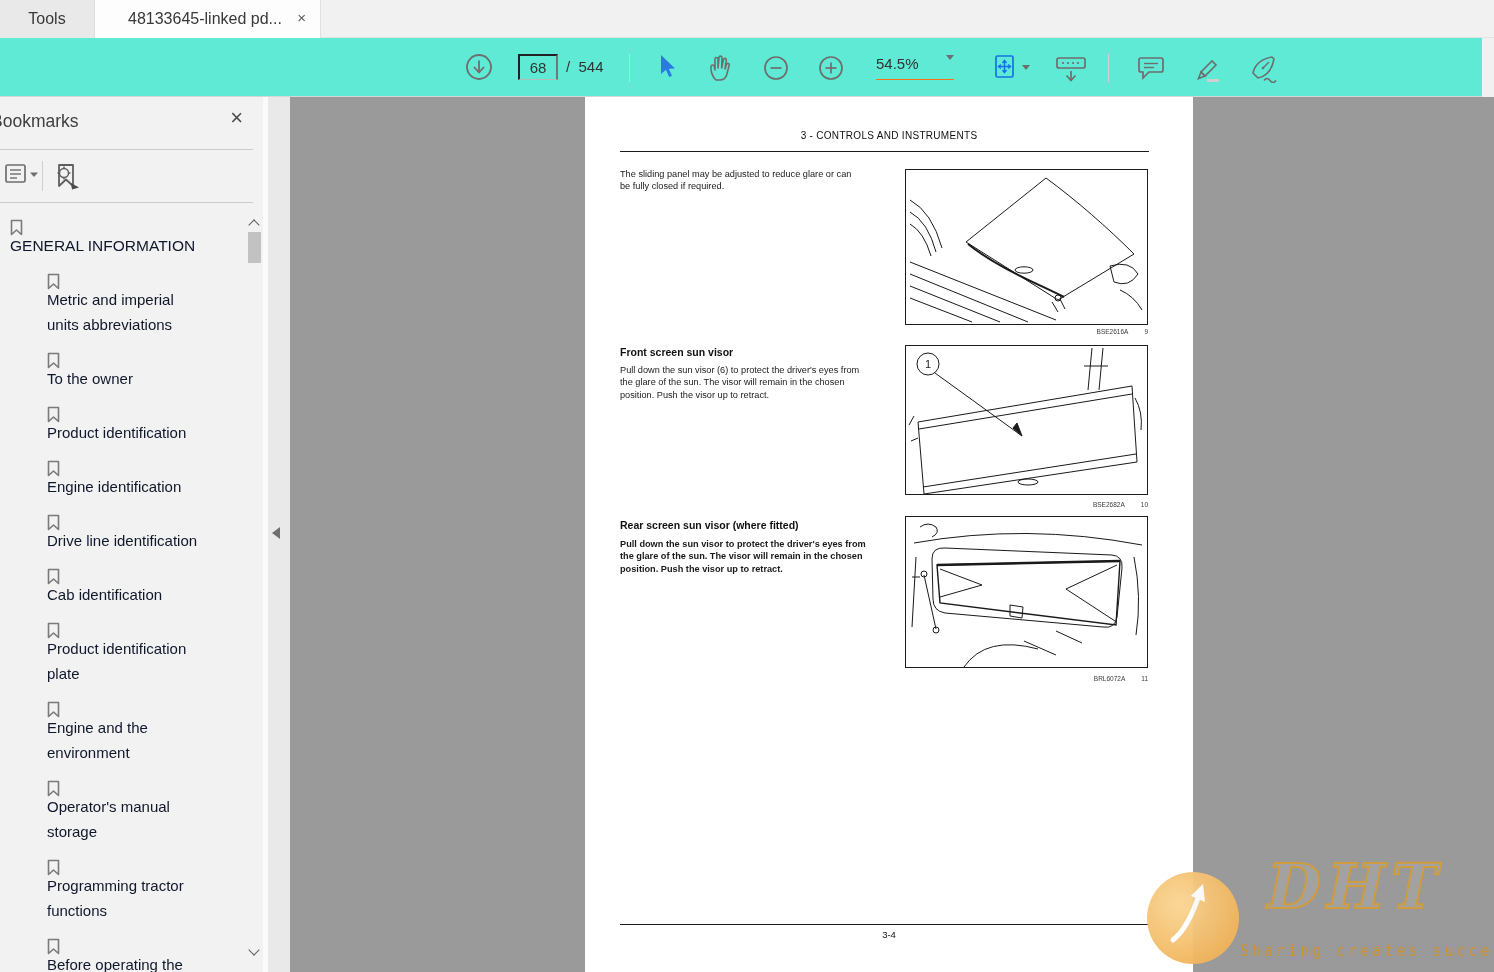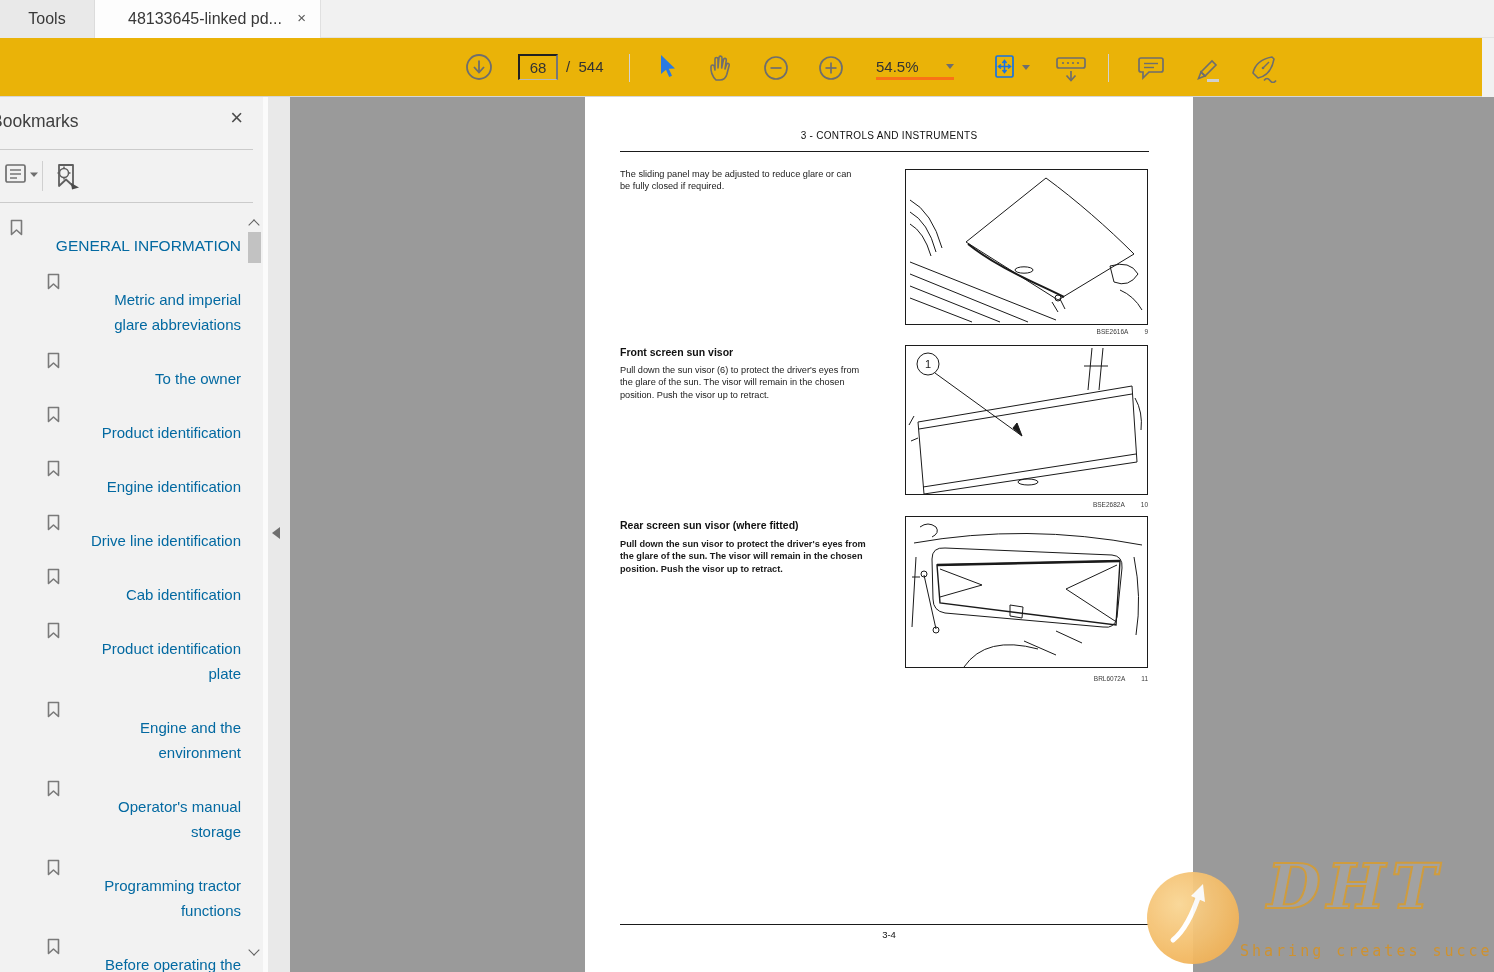--- a/index.html
+++ b/index.html
@@ -7,44 +7,44 @@
   .app { position:relative; width:1494px; height:972px; }
 
   
   .tabbar { position:absolute; top:0; left:0; right:0; height:38px; background:#f1f1f1; border-bottom:1px solid #e3e3e3; }
   .tab { position:absolute; top:0; height:38px; display:flex; align-items:center; font-size:16px; color:#383838; }
   .tab-tools { left:0; width:95px; justify-content:center; background:#e9e9e9; border-right:1px solid #dcdcdc; }
   .tab-doc { left:95px; width:226px; background:#fdfdfd; padding-left:33px; border-right:1px solid #e0e0e0; }
   .tab-doc .tab-close { position:absolute; right:14px; top:9px; font-size:15px; color:#5a5a5a; cursor:default; }
 
   
-  .toolbar { position:absolute; top:38px; left:0; right:12px; height:59px; background:#eab308; border-bottom:1px solid #d6d6d6; }
+  .toolbar { position:absolute; top:38px; left:0; right:12px; height:59px; background:#5eead4; border-bottom:1px solid #d6d6d6; }
   .tb { position:absolute; display:flex; align-items:center; justify-content:center; color:#6e6e6e; }
   .tb svg { display:block; }
   .vsep { position:absolute; width:1px; height:28px; background:#d2d2d2; top:16px; }
   .pagebox { position:absolute; left:518px; top:16px; width:40px; height:26px; border-bottom:1px solid #b9b9b9; text-align:center; font-size:15px; color:#333; line-height:24px; background:transparent; }
   .pagetotal { position:absolute; left:566px; top:20px; font-size:15px; color:#333; }
-  .zoomfield { position:absolute; left:876px; top:17px; width:78px; height:25px; border-bottom:3px solid #f97316; font-size:15px; color:#333; display:flex; align-items:center; justify-content:space-between; }
+  .zoomfield { position:absolute; left:876px; top:17px; width:78px; height:25px; border-bottom:1px solid #f97316; font-size:15px; color:#333; display:flex; align-items:flex-start; justify-content:space-between; }
   .caret-down { width:0; height:0; border-left:4.5px solid transparent; border-right:4.5px solid transparent; border-top:5px solid #6e6e6e; }
 
   
   .content { position:absolute; top:97px; left:0; right:0; bottom:0; display:flex; }
 
   
   .panel { position:relative; width:263px; background:#f2f2f2; overflow:hidden; flex:none; }
   .panel-title { position:absolute; left:-9px; top:14px; font-size:17.5px; color:#3f3f3f; }
   .panel-close { position:absolute; right:20px; top:10px; font-size:22px; color:#4c4c4c; line-height:1; cursor:default; }
   .panel-hdiv1 { position:absolute; top:52px; left:0; width:253px; height:1px; background:#cbcbcb; }
   .panel-tools { position:absolute; top:53px; left:0; height:52px; width:253px; }
   .panel-tools .tool { position:absolute; top:12px; color:#6e6e6e; }
   .panel-tools .tsep { position:absolute; left:42px; top:11px; width:1px; height:30px; background:#d0d0d0; }
   .panel-hdiv2 { position:absolute; top:105px; left:0; width:253px; height:1px; background:#cbcbcb; }
 
   .bm-list { position:absolute; top:106px; left:0; width:241px; bottom:0; padding:12px 0 0 10px; overflow:hidden; }
-  .bm-item { position:relative; margin-bottom:11px; color:#0369a1;text-align:right; }
+  .bm-item { position:relative; margin-bottom:11px; color:#0f172a; }
   .bm-item .bm-icon { position:absolute; left:0; top:4px; }
   .bm-item .bm-lines { padding-left:26px; }
   .bm-line { font-size:15px; line-height:25px; white-space:nowrap; }
   .bm-item.lv1 .bm-line { font-size:15.5px; }
   .bm-item.lv2 { margin-left:37px; }
   .bm-item.lv2 .bm-lines { padding-left:24px; }
 
   
   .pscroll { position:absolute; top:0; right:0; width:16px; bottom:0; }
   .chev { display:block; width:8px; height:8px; border-left:1.8px solid #606060; border-top:1.8px solid #606060; }
@@ -227,21 +227,21 @@
               </svg>
     </span>
     <span class="bm-lines"><div class="bm-line">GENERAL INFORMATION</div></span>
   </div>
           <div class="bm-item lv2">
     <span class="bm-icon">
       <svg width="13" height="17" viewBox="0 0 13 17">
                 <path d="M1.5 1.5 h10 v14 l-5 -4.5 l-5 4.5 z" fill="none" stroke="#7a7a7a" stroke-width="1.6" stroke-linejoin="round"></path>
               </svg>
     </span>
-    <span class="bm-lines"><div class="bm-line">Metric and imperial</div><div class="bm-line">glare abbreviations</div></span>
+    <span class="bm-lines"><div class="bm-line">Metric and imperial</div><div class="bm-line">units abbreviations</div></span>
   </div>
           <div class="bm-item lv2">
     <span class="bm-icon">
       <svg width="13" height="17" viewBox="0 0 13 17">
                 <path d="M1.5 1.5 h10 v14 l-5 -4.5 l-5 4.5 z" fill="none" stroke="#7a7a7a" stroke-width="1.6" stroke-linejoin="round"></path>
               </svg>
     </span>
     <span class="bm-lines"><div class="bm-line">To the owner</div></span>
   </div>
           <div class="bm-item lv2">

